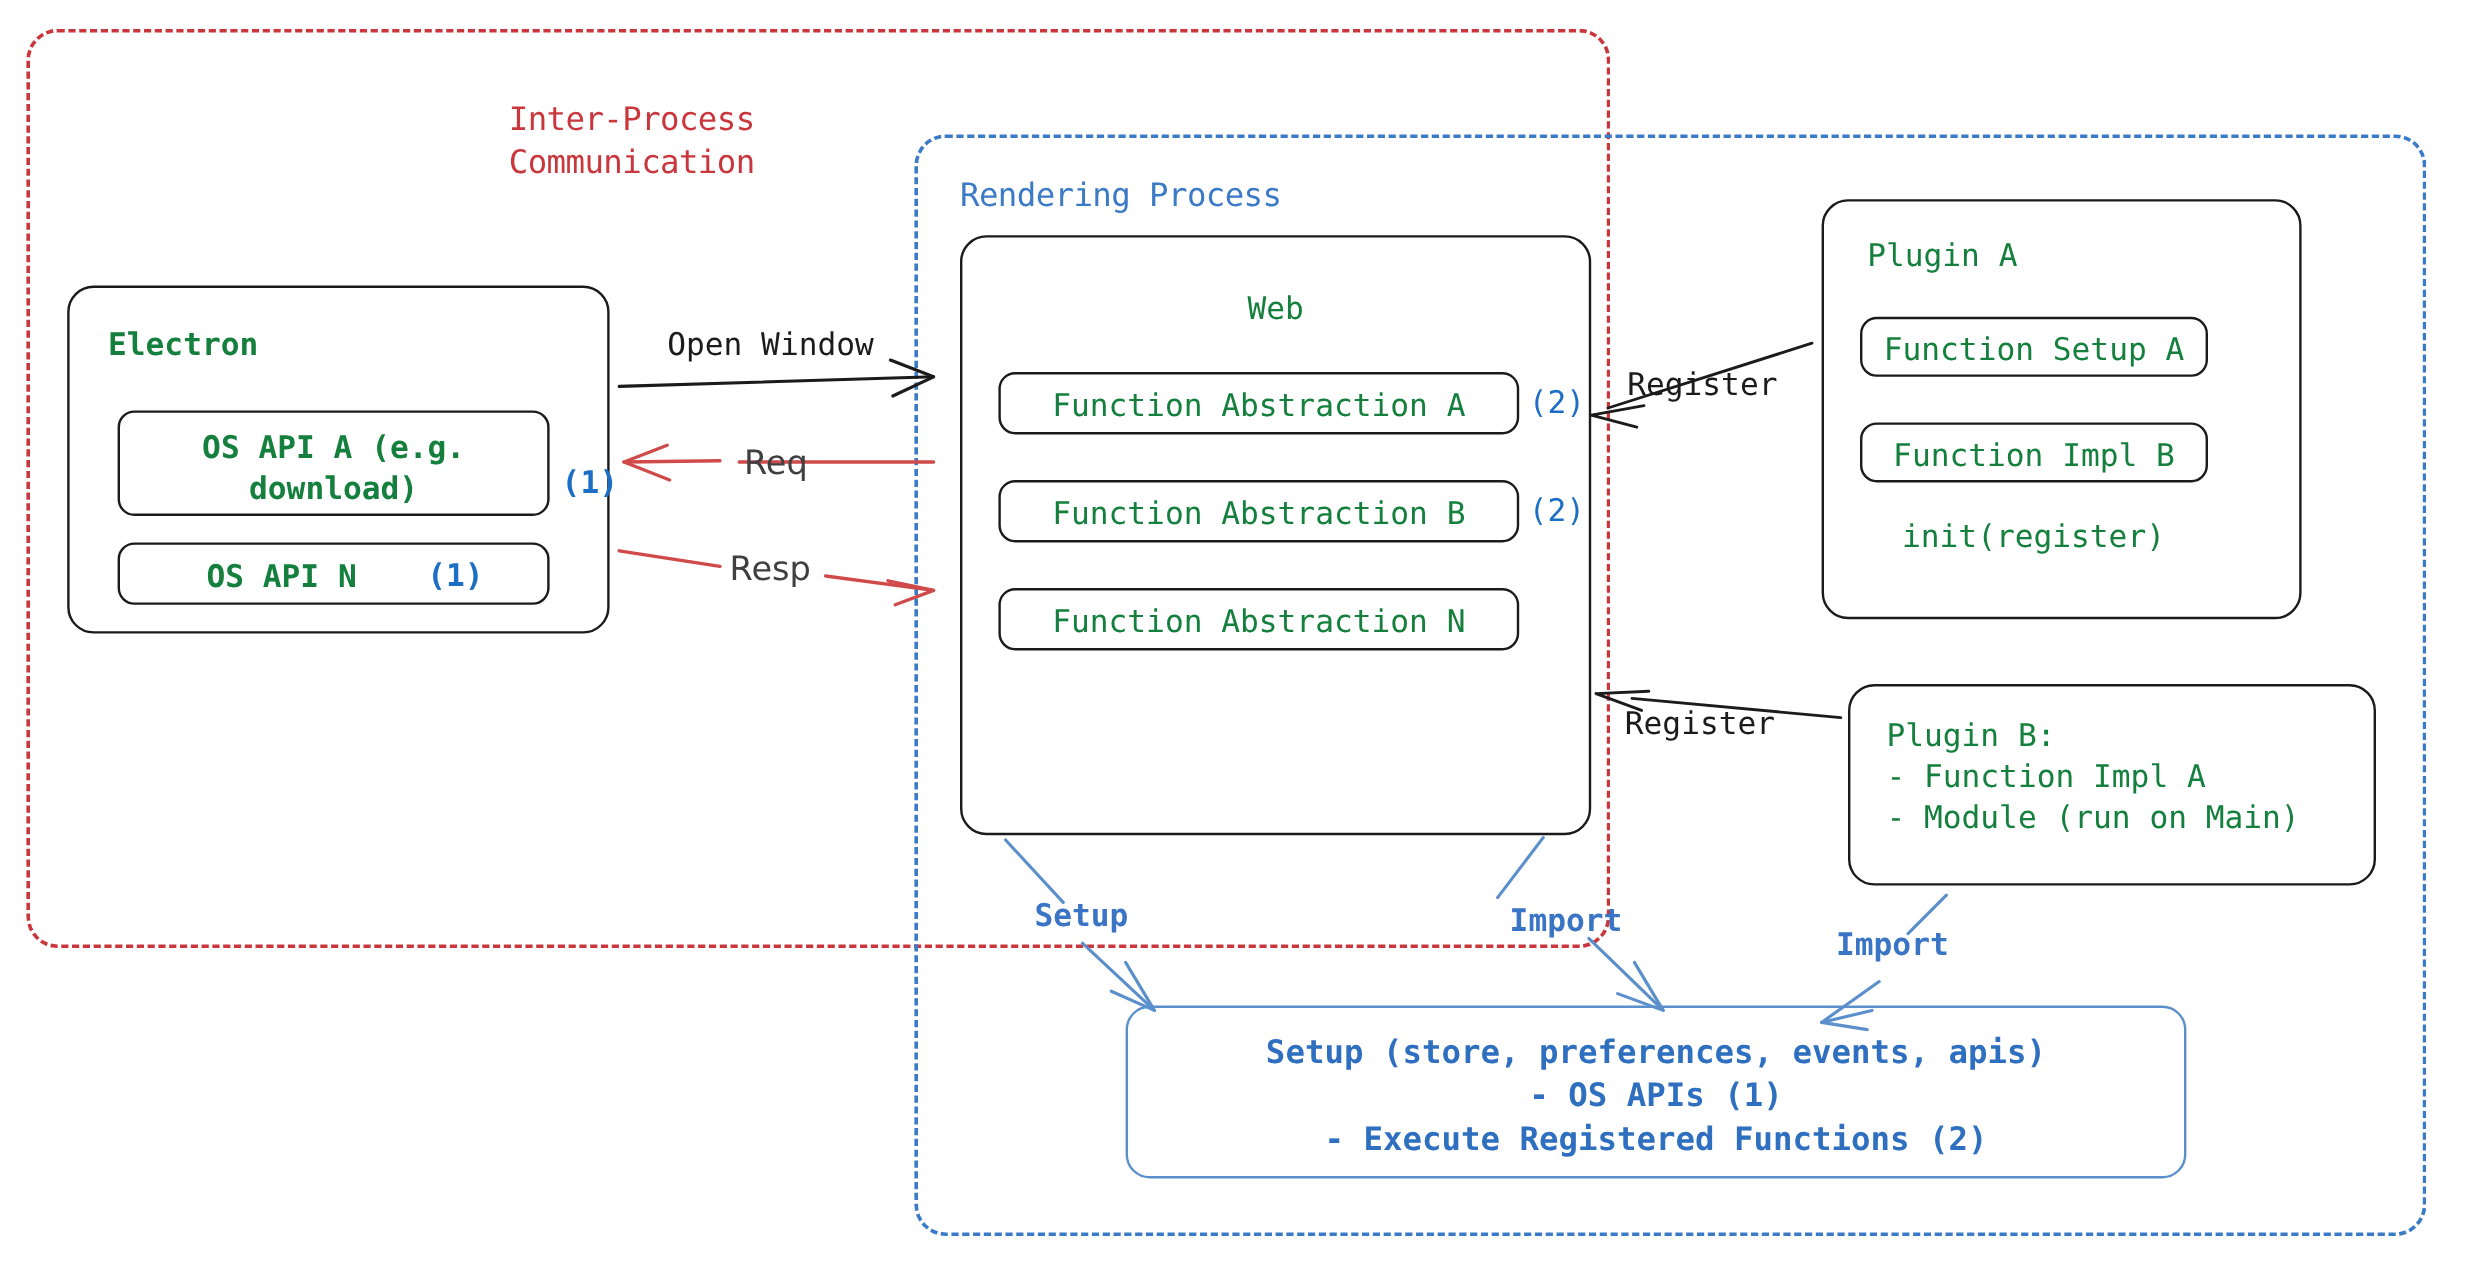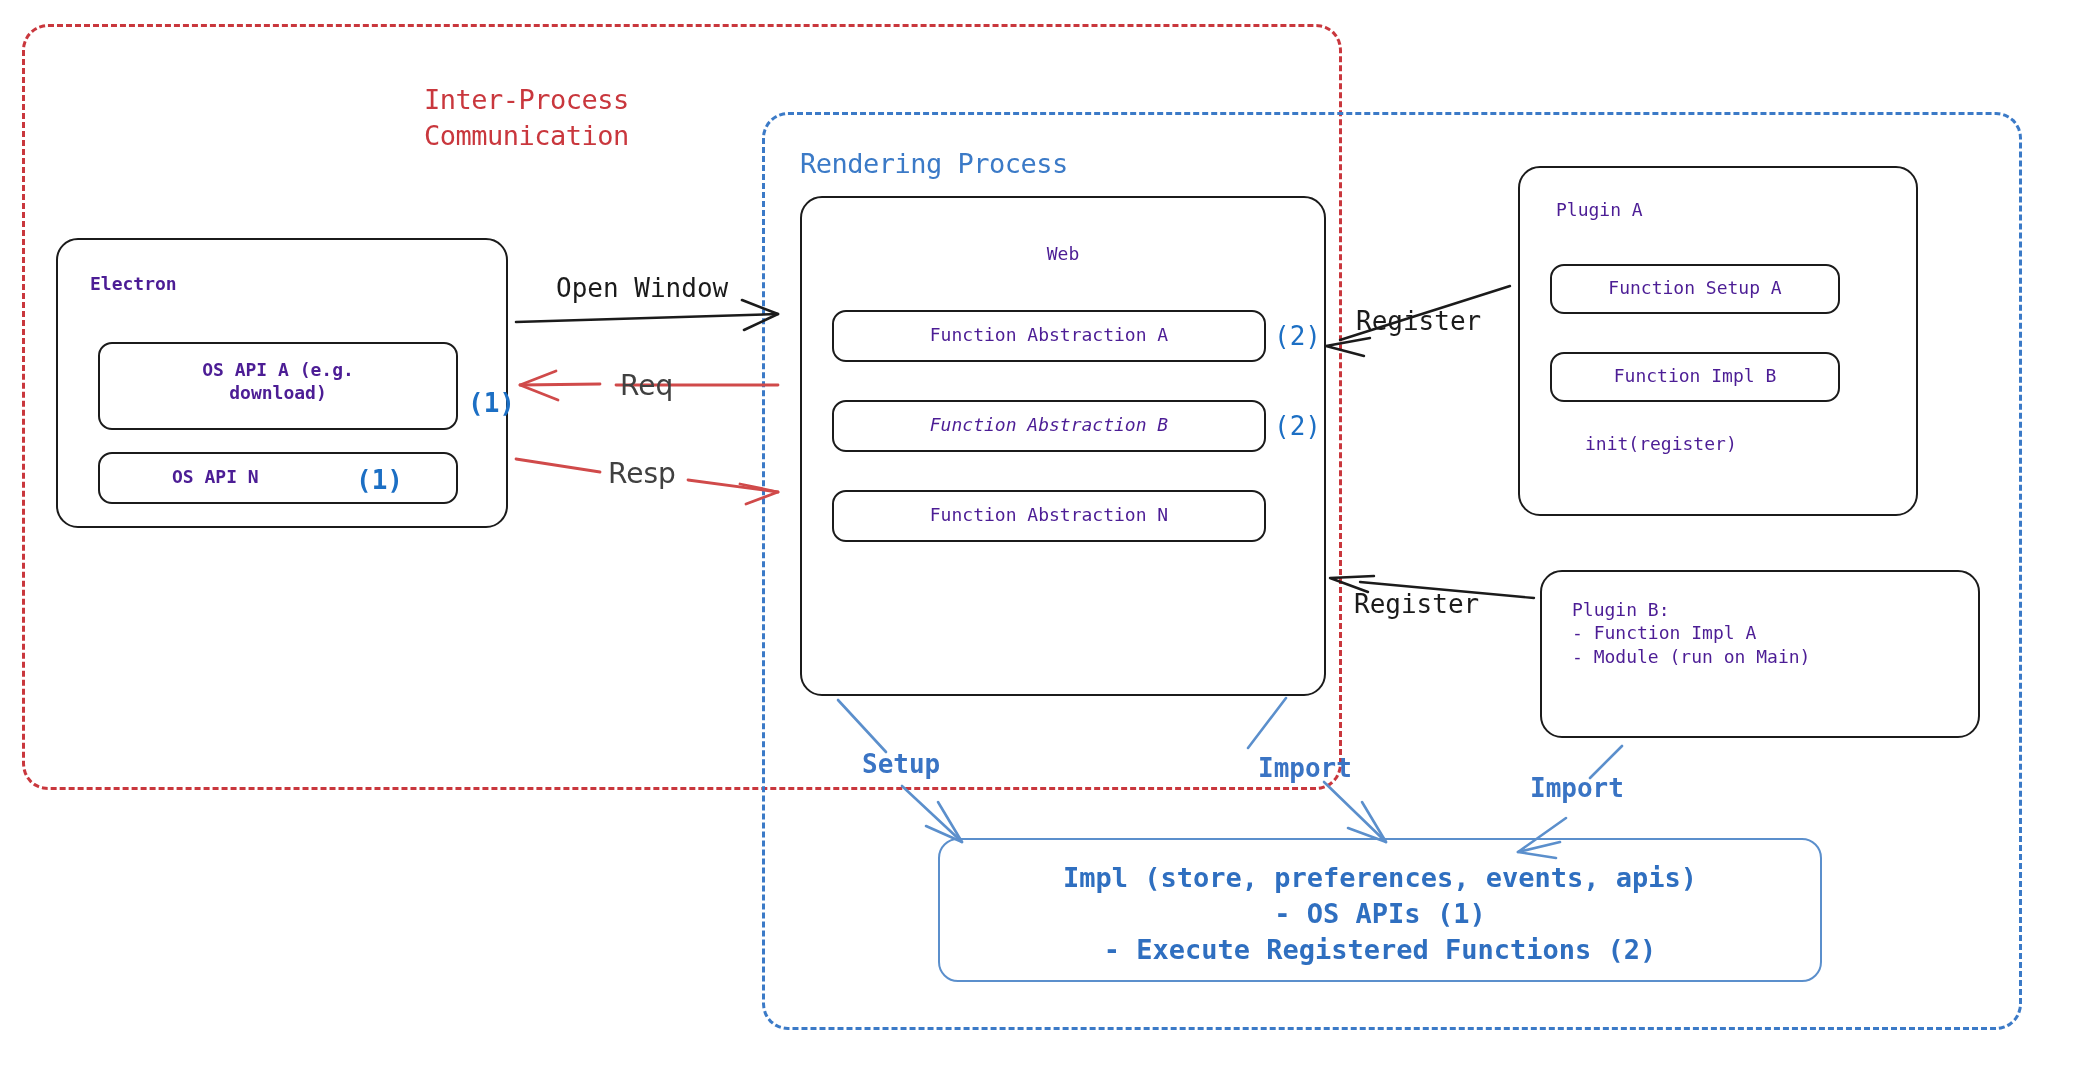--- a/index.html
+++ b/index.html
@@ -57,22 +57,22 @@
   }
   .box.core {
     border-color: #5b8fcc;
     border-width: 2.5px;
     border-radius: 20px;
   }
 
   .btxt {
     position: absolute;
     white-space: pre;
-    color: #4c1d95;
-    font-size: 18px;
+    color: #15803d;
+    font-size: 26px;
     line-height: 1.3;
   }
   .btxt.center {
     width: 100%;
     text-align: center;
     left: 0;
   }
   .marker {
     position: absolute;
     color: #1c6fc4;
@@ -144,21 +144,21 @@
   </div>
 
   <div class="box" style="left:800px; top:196px; width:526px; height:500px;">
     <div class="btxt center" style="top:44px;">Web</div>
 
     <div class="box inner" style="left:30px; top:112px; width:434px; height:52px;">
       <div class="btxt center" style="top:11px;">Function Abstraction A</div>
     </div>
     <div class="marker" style="left:472px; top:123px;">(2)</div>
 
-    <div class="box inner" style="left:30px; top:202px; width:434px; height:52px;font-style:italic;">
+    <div class="box inner" style="left:30px; top:202px; width:434px; height:52px;">
       <div class="btxt center" style="top:11px;">Function Abstraction B</div>
     </div>
     <div class="marker" style="left:472px; top:213px;">(2)</div>
 
     <div class="box inner" style="left:30px; top:292px; width:434px; height:52px;">
       <div class="btxt center" style="top:11px;">Function Abstraction N</div>
     </div>
 
   </div>
 
@@ -176,21 +176,21 @@
     <div class="btxt" style="left:36px; top:264px;margin-left:29px;">init(register)</div>
   </div>
 
   <div class="box" style="left:1540px; top:570px; width:440px; height:168px;">
     <div class="btxt" style="left:30px; top:26px;">Plugin B:
 - Function Impl A
 - Module (run on Main)</div>
   </div>
 
   <div class="box core" style="left:938px; top:838px; width:884px; height:144px;">
-    <div class="core-text" style="top:20px;">Impl (store, preferences, events, apis)</div>
+    <div class="core-text" style="top:20px;">Setup (store, preferences, events, apis)</div>
     <div class="core-text" style="top:56px;">- OS APIs (1)</div>
     <div class="core-text" style="top:92px;">- Execute Registered Functions (2)</div>
   </div>
 
   <svg class="overlay" viewBox="0 0 2074 1066">
 
     <g>
       <path d="M 516 322 L 778 314" stroke="#1b1b1b" stroke-width="2.6" fill="none" stroke-linecap="round"></path>
       <path d="M 778 314 L 742 300 M 778 314 L 744 330" stroke="#1b1b1b" stroke-width="2.6" fill="none" stroke-linecap="round"></path>
     </g>

